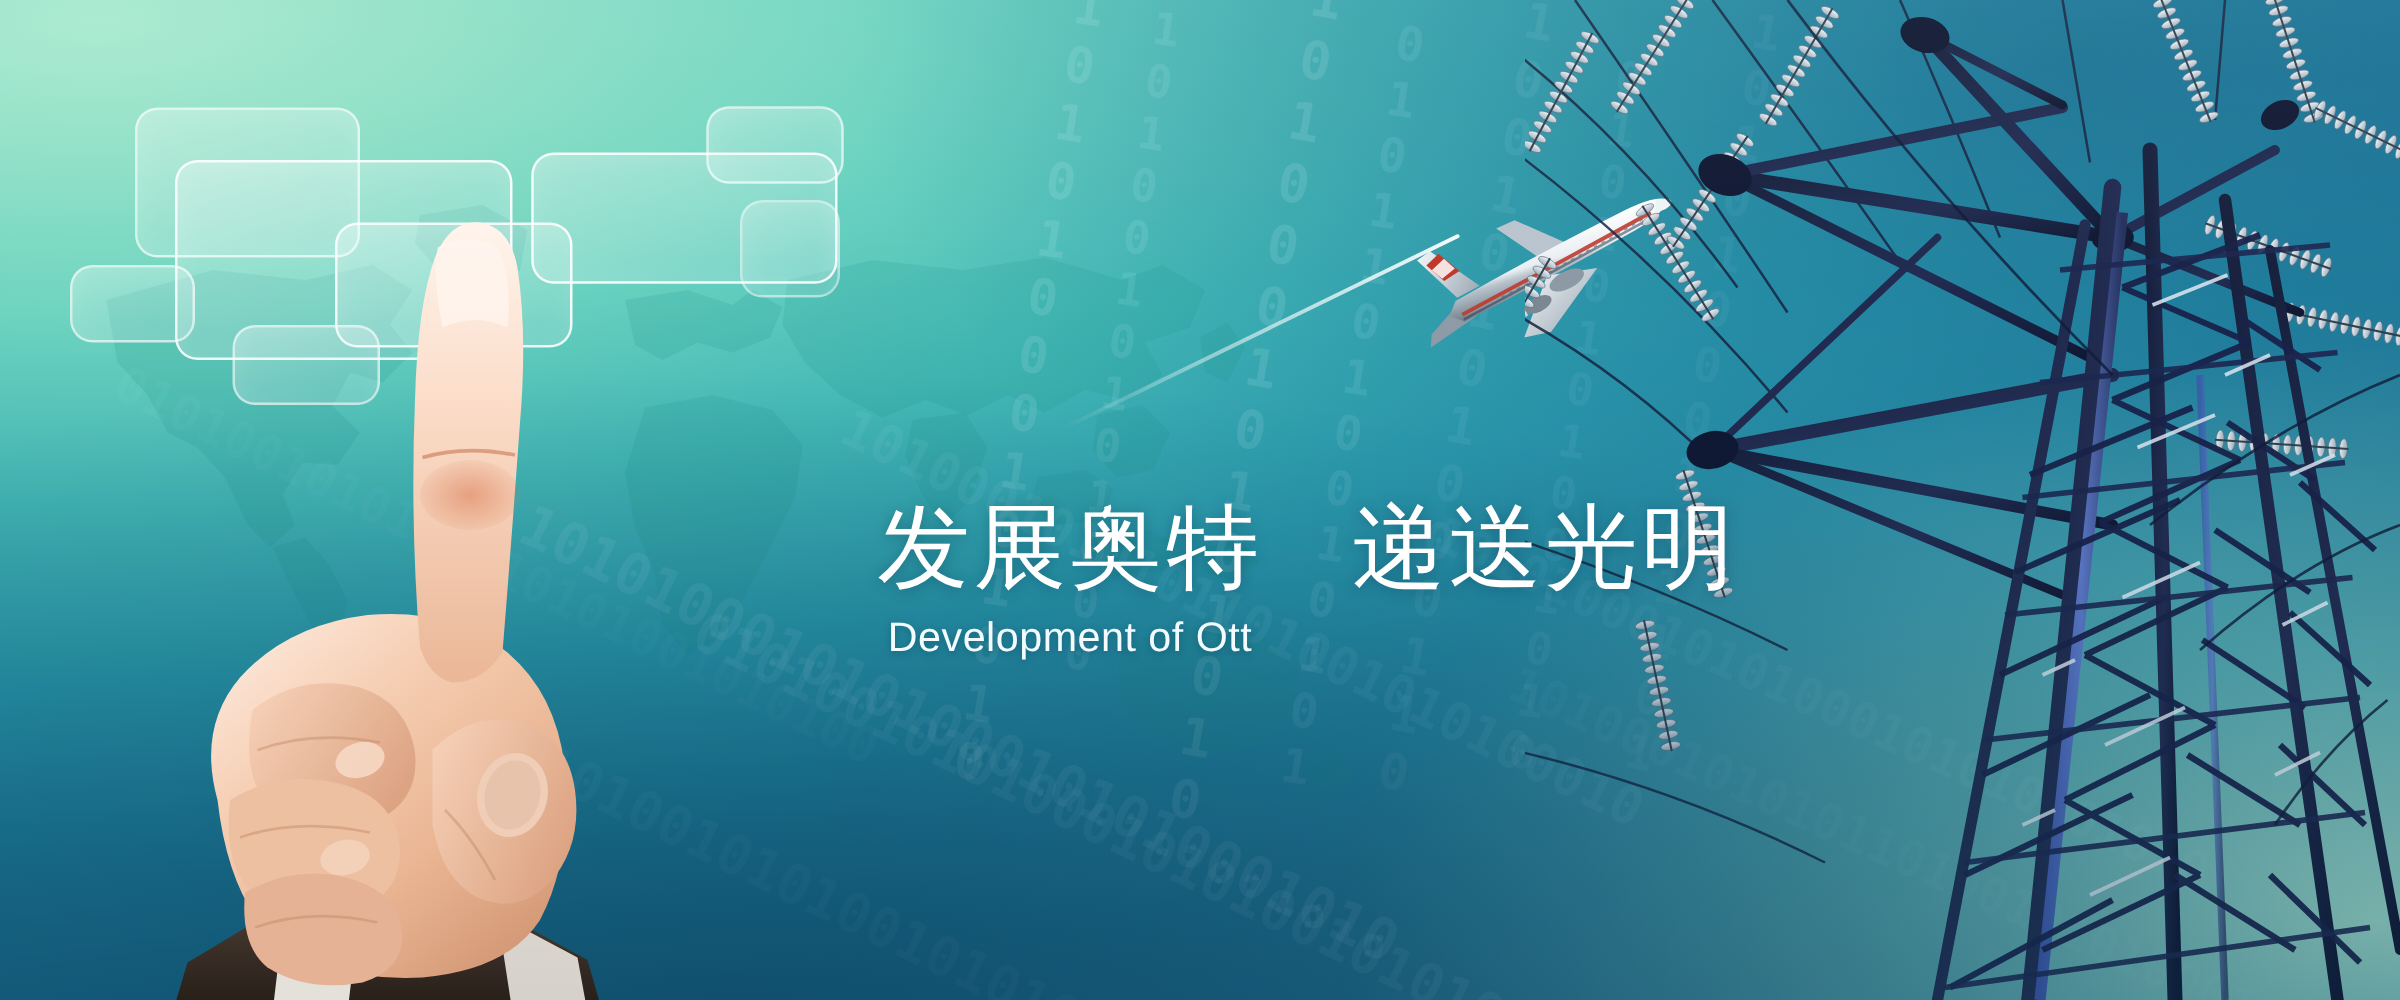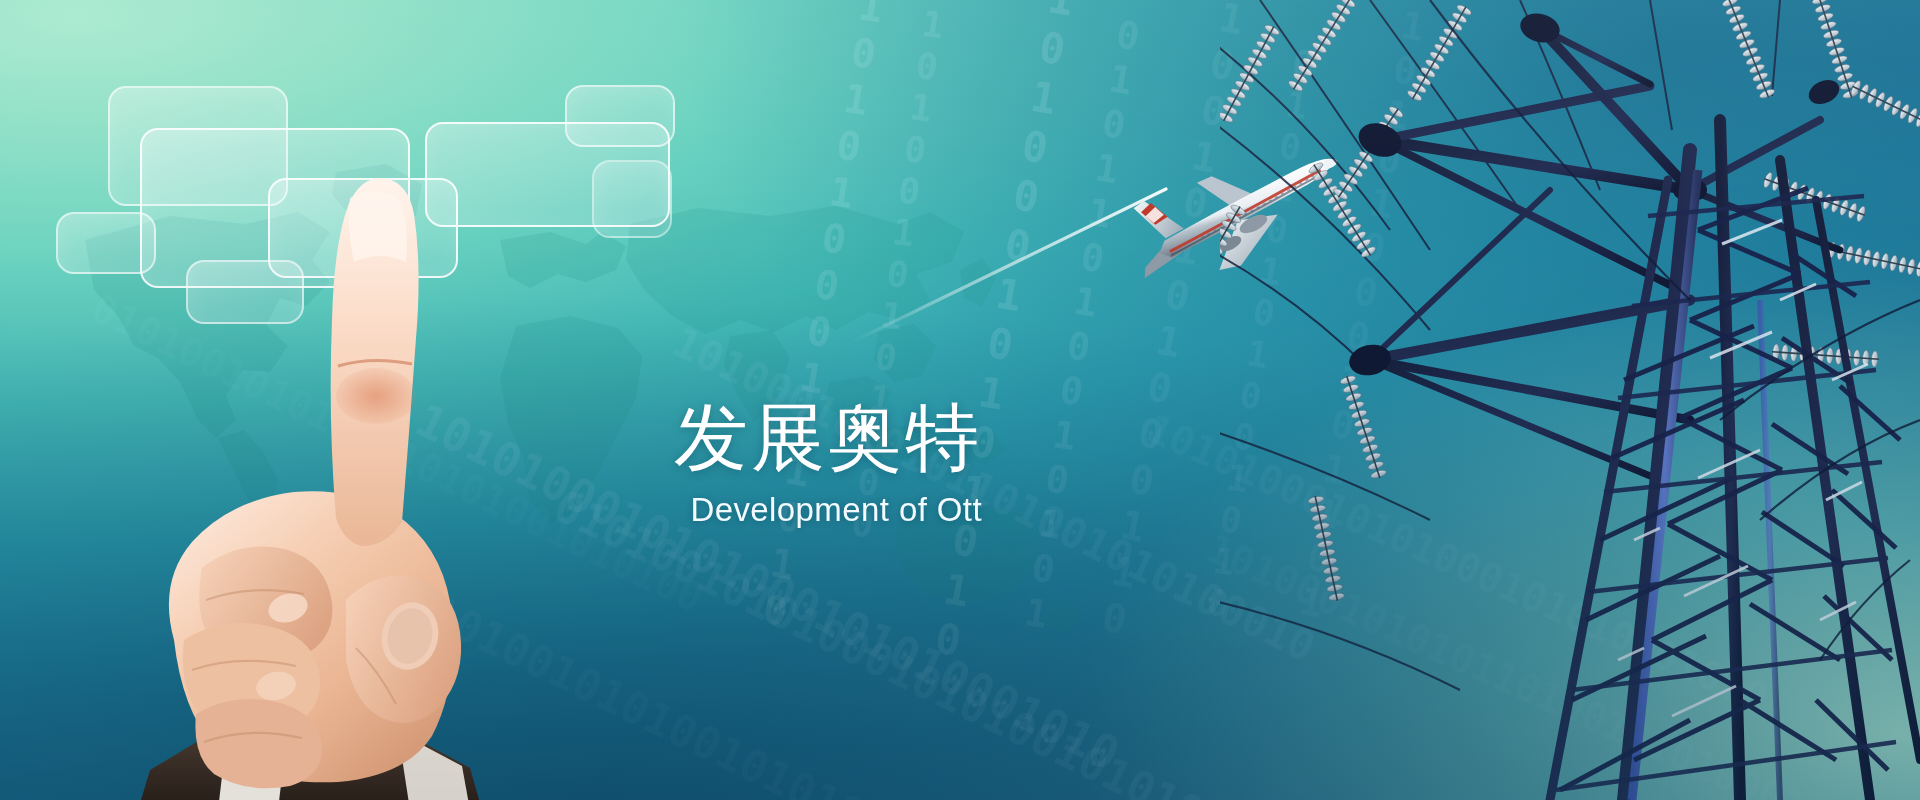--- a/index.html
+++ b/index.html
@@ -71,22 +71,22 @@
     position:absolute;left:848px;top:185px;width:320px;height:160px;
     pointer-events:none;
   }
 
   
   #pylon{position:absolute;right:0;top:0;width:700px;height:800px;}
   #pylon svg{width:100%;height:100%;display:block;}
 
   
   #headline-block{
-    position:absolute;left:662px;top:400px;width:760px;
-    text-align:right;
+    position:absolute;left:696px;top:400px;width:760px;
+    text-align:center;
   }
   .hl-row{display:flex;align-items:flex-end;gap:66px;}
   .hl-cn{
     font-size:74px;line-height:1.02;color:#ffffff;font-weight:400;
     letter-spacing:3px;
     text-shadow:0 2px 10px rgba(6,48,72,.35);
     white-space:nowrap;
   }
   .sub-row{display:flex;gap:66px;margin-top:16px;}
   .hl-en{
@@ -441,19 +441,20 @@
         <path d="M82 500 Q128 484 186 496"></path>
         <path d="M94 572 Q138 556 192 568"></path>
         <path d="M246 478 Q268 500 286 534"></path>
       </g>
     </svg>
   </div>
 
   <div id="headline-block">
     <div class="hl-row">
       <div class="hl-cn col-a">发展奥特</div>
+      <div class="hl-cn col-b">递送光明</div>
     </div>
     <div class="sub-row">
       <div class="hl-en col-a">Development of Ott</div>
     </div>
   </div>
 
 </div>
 
 </body></html>

